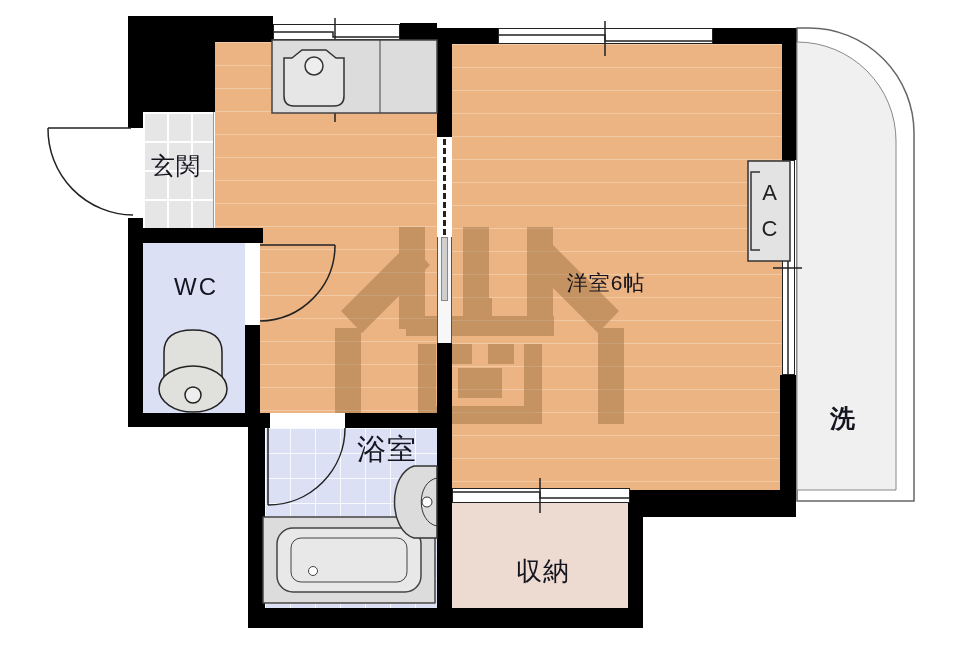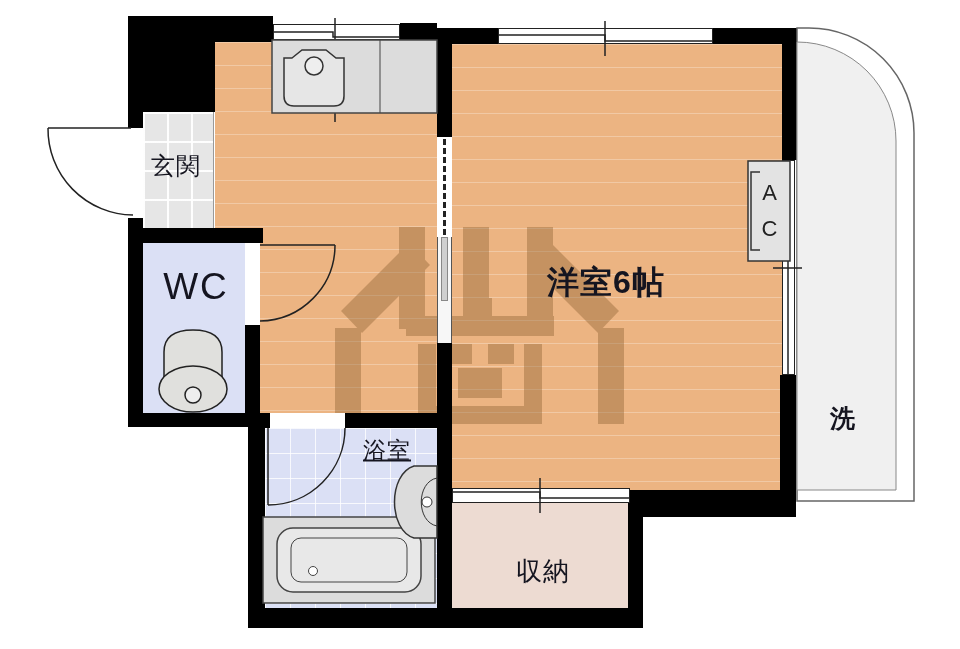--- a/index.html
+++ b/index.html
@@ -29,23 +29,23 @@
         border-left:1px solid #555;border-right:1px solid #555;}
   .slidep:before{content:"";position:absolute;left:3px;top:0;bottom:40%;width:5px;background:#cfcfcf;border:1px solid #888;}
   svg{position:absolute;left:0;top:0;}
   #wm{z-index:1;pointer-events:none;}
   #fx{z-index:4;pointer-events:none;}
   
   .lbl{position:absolute;z-index:5;color:#151520;white-space:nowrap;
        transform:translate(-50%,-50%);letter-spacing:1px;}
   .l-genkan{font-size:24px;}
   .l-kitchen{font-size:25px;text-align:center;line-height:37px;}
-  .l-wc{font-size:37px;letter-spacing:2px;}
-  .l-living{font-size:32px;font-weight:bold;}
-  .l-bath{font-size:23px;text-decoration:underline;}
+  .l-wc{font-size:24px;letter-spacing:2px;}
+  .l-living{font-size:21px;font-weight:normal;}
+  .l-bath{font-size:29px;}
   .l-storage{font-size:26px;}
   .l-laundry{font-size:25px;font-weight:bold;}
   .l-ac{font-size:22px;text-align:center;line-height:36px;color:#222;}
 </style>
 </head>
 <body>
 
 <div id="plan" style="--wood: #ecb482; --blue: #dbe0f5; --genkan: #e6e6e6; --storage: #eddbd2; --fixture: #dcdcdc; --wall: #000000; --balcony: #f0f0f0; --wmark: #8d6132;">
 
   <div class="floor wood" style="left:215px;top:42px;width:222px;height:371px;"></div>

